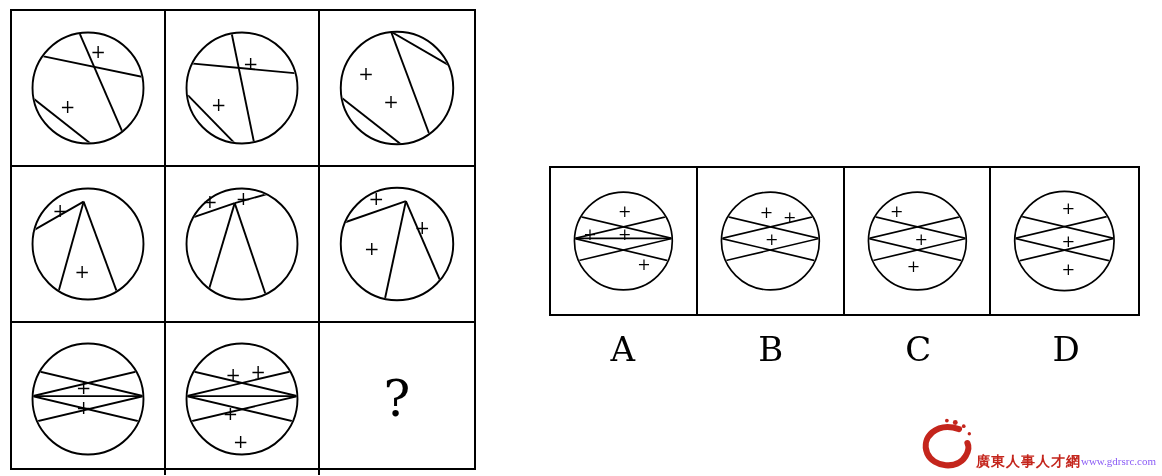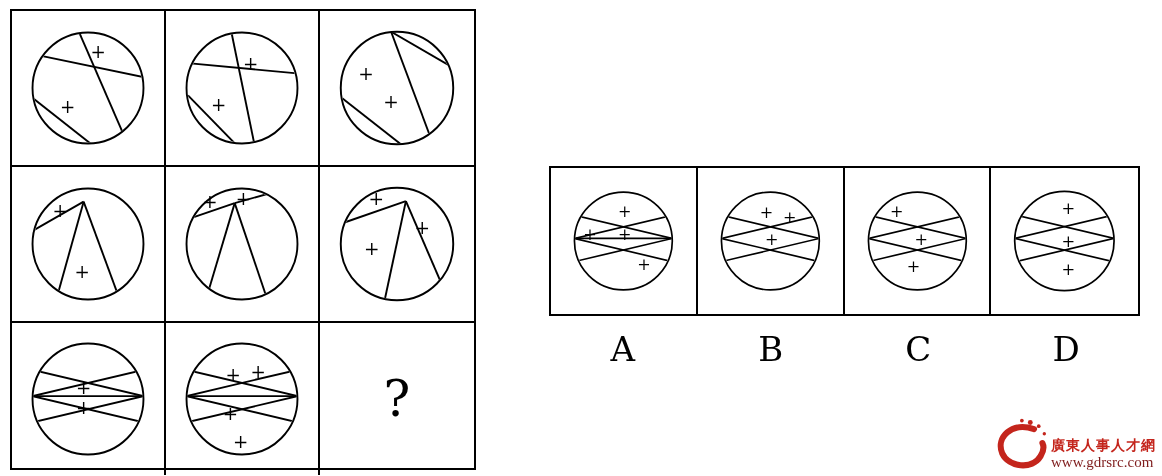--- a/index.html
+++ b/index.html
@@ -96,33 +96,33 @@
 
   
   .watermark {
     position: absolute;
     right: 6px; bottom: 4px;
     display: flex;
     align-items: flex-end;
     gap: 2px;
   }
   .wm-logo { width: 58px; height: 56px; flex: none; }
-  .wm-text { display: flex; flex-direction: column; align-items: flex-start; padding-bottom: 2px; }
+  .wm-text { display: flex; flex-direction: row; align-items: center; padding-bottom: 2px; }
   .wm-cn {
     color: #c4251c;
     font-size: 14px;
     font-weight: bold;
     letter-spacing: 1px;
     line-height: 18px;
     white-space: nowrap;
     font-family: "DejaVu Sans", sans-serif;
   }
   .wm-url {
-    color: #7f1d1d;
-    font-size: 15px;
+    color: #8b5cf6;
+    font-size: 11px;
     line-height: 16px;
     font-family: "Liberation Serif", serif;
     white-space: nowrap;
   }
 </style>
 </head>
 <body>
 
 <div class="stage">
 

